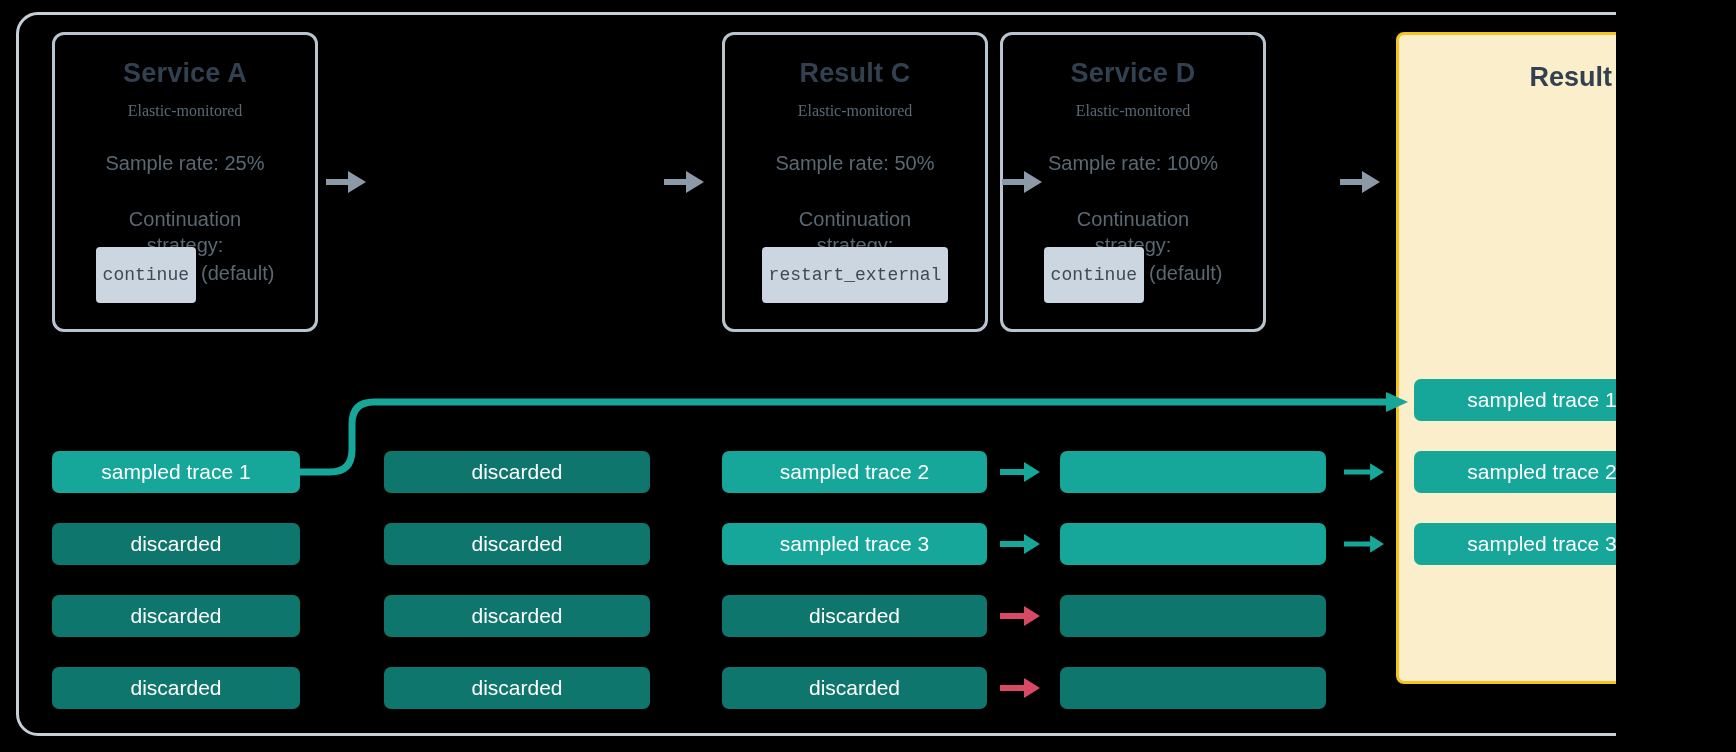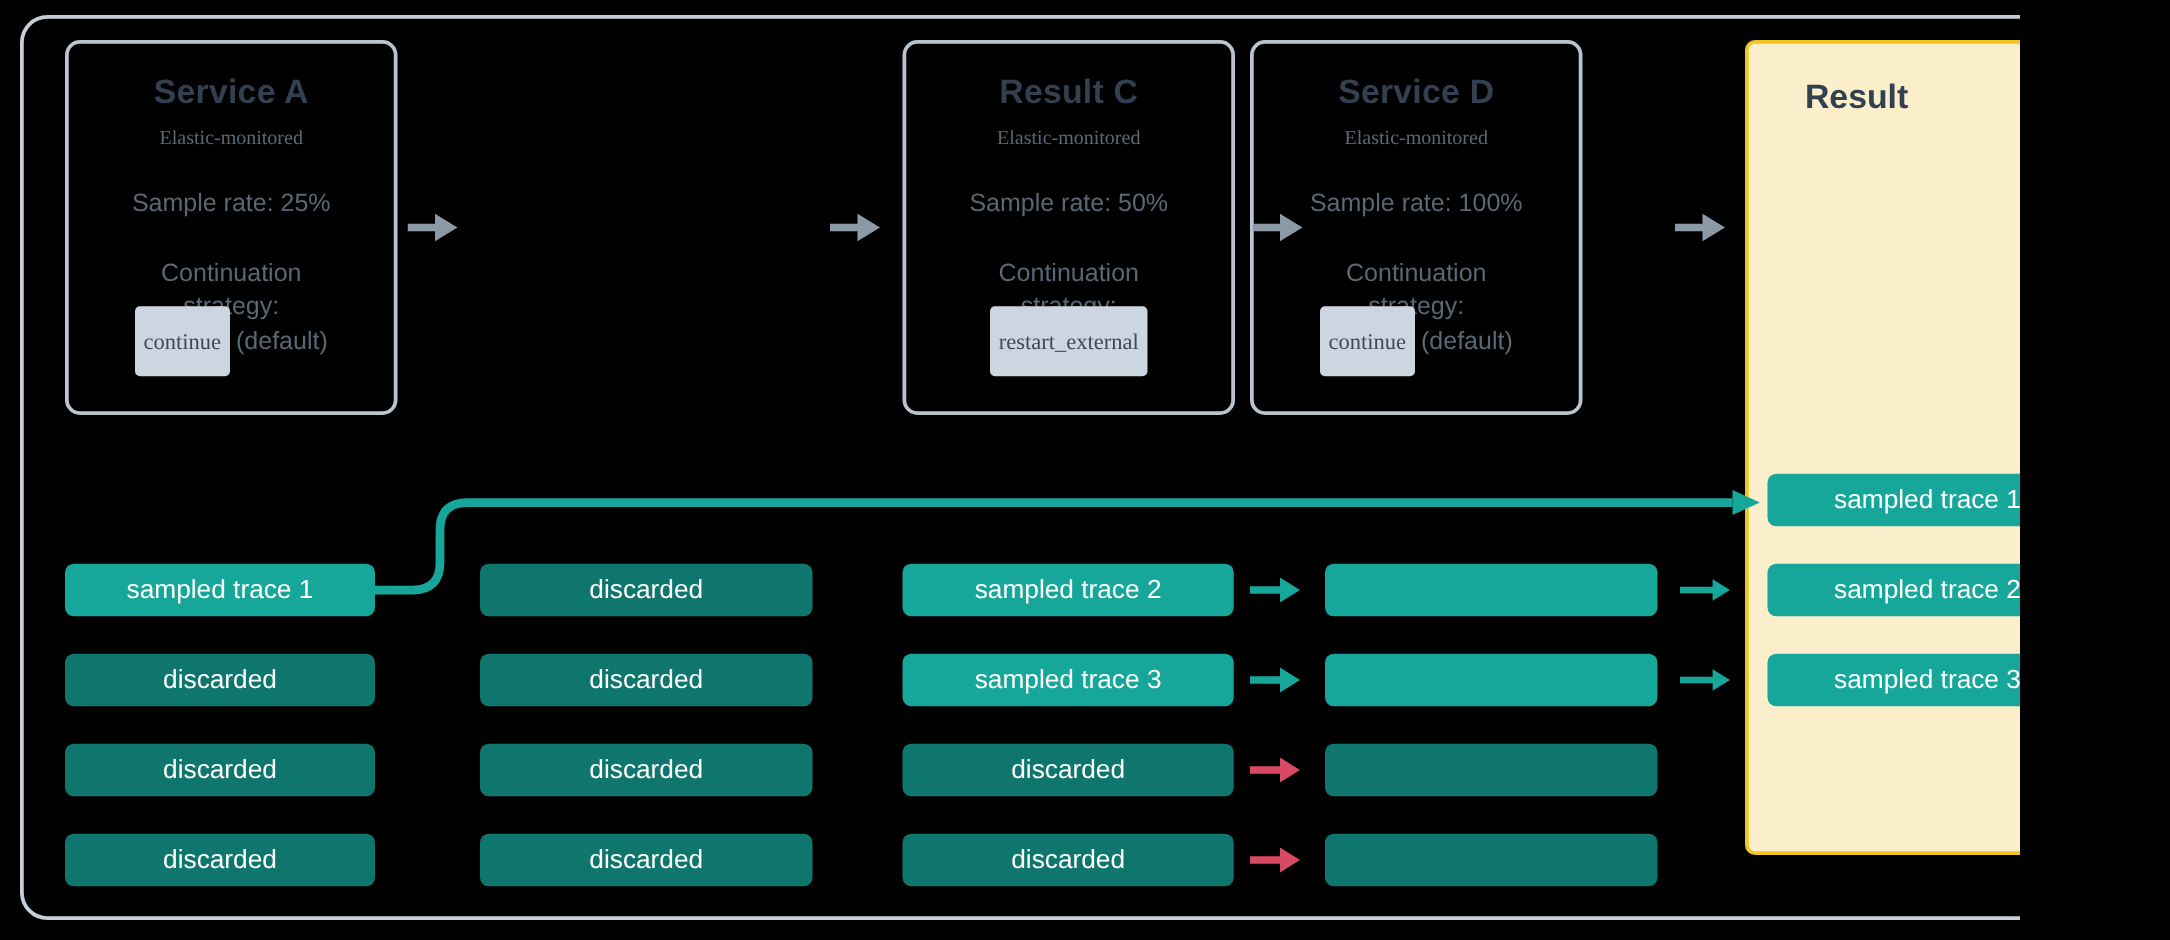--- a/index.html
+++ b/index.html
@@ -76,21 +76,21 @@
   .strategy-row {
     margin-top: 2px;
     font-size: 20px;
     color: #5a6874;
     white-space: nowrap;
     line-height: 1.3;
   }
   code.badge {
     background: #ccd6e0;
     color: #3c4a57;
-    font-family: Liberation Serif, serif;
+    font-family: Liberation Mono, monospace;
     font-size: 18px;
     padding: 18px 7px;
     border-radius: 4px;
   }
   .strategy-default {
     margin-left: 5px;
   }
 
   
   .result-card {
@@ -194,21 +194,21 @@
     <div class="service-title">Service D</div>
     <div class="service-sub">Elastic-monitored</div>
     <div class="service-rate">Sample rate: 100%</div>
     <div class="service-strategy-label">Continuation strategy:</div>
     <div class="strategy-row">
       <code class="badge">continue</code><span class="strategy-default">(default)</span>
     </div>
   </div>
 
   <div class="result-card"></div>
-  <div class="result-title" style="position:absolute; left:1444px; top:62px; width:276px; text-align:left;">Result</div>
+  <div class="result-title" style="position:absolute; left:1336px; top:62px; width:276px; text-align:right;">Result</div>
 
   <svg class="grey-arrow" style="left:326px;" viewBox="0 0 40 26">
     <path d="M0 10 H22 V2 L40 13 L22 24 V16 H0 Z" fill="#8c9aa8"></path>
   </svg>
   <svg class="grey-arrow" style="left:664px;" viewBox="0 0 40 26">
     <path d="M0 10 H22 V2 L40 13 L22 24 V16 H0 Z" fill="#8c9aa8"></path>
   </svg>
   <svg class="grey-arrow" style="left:1002px;" viewBox="0 0 40 26">
     <path d="M0 10 H22 V2 L40 13 L22 24 V16 H0 Z" fill="#8c9aa8"></path>
   </svg>

